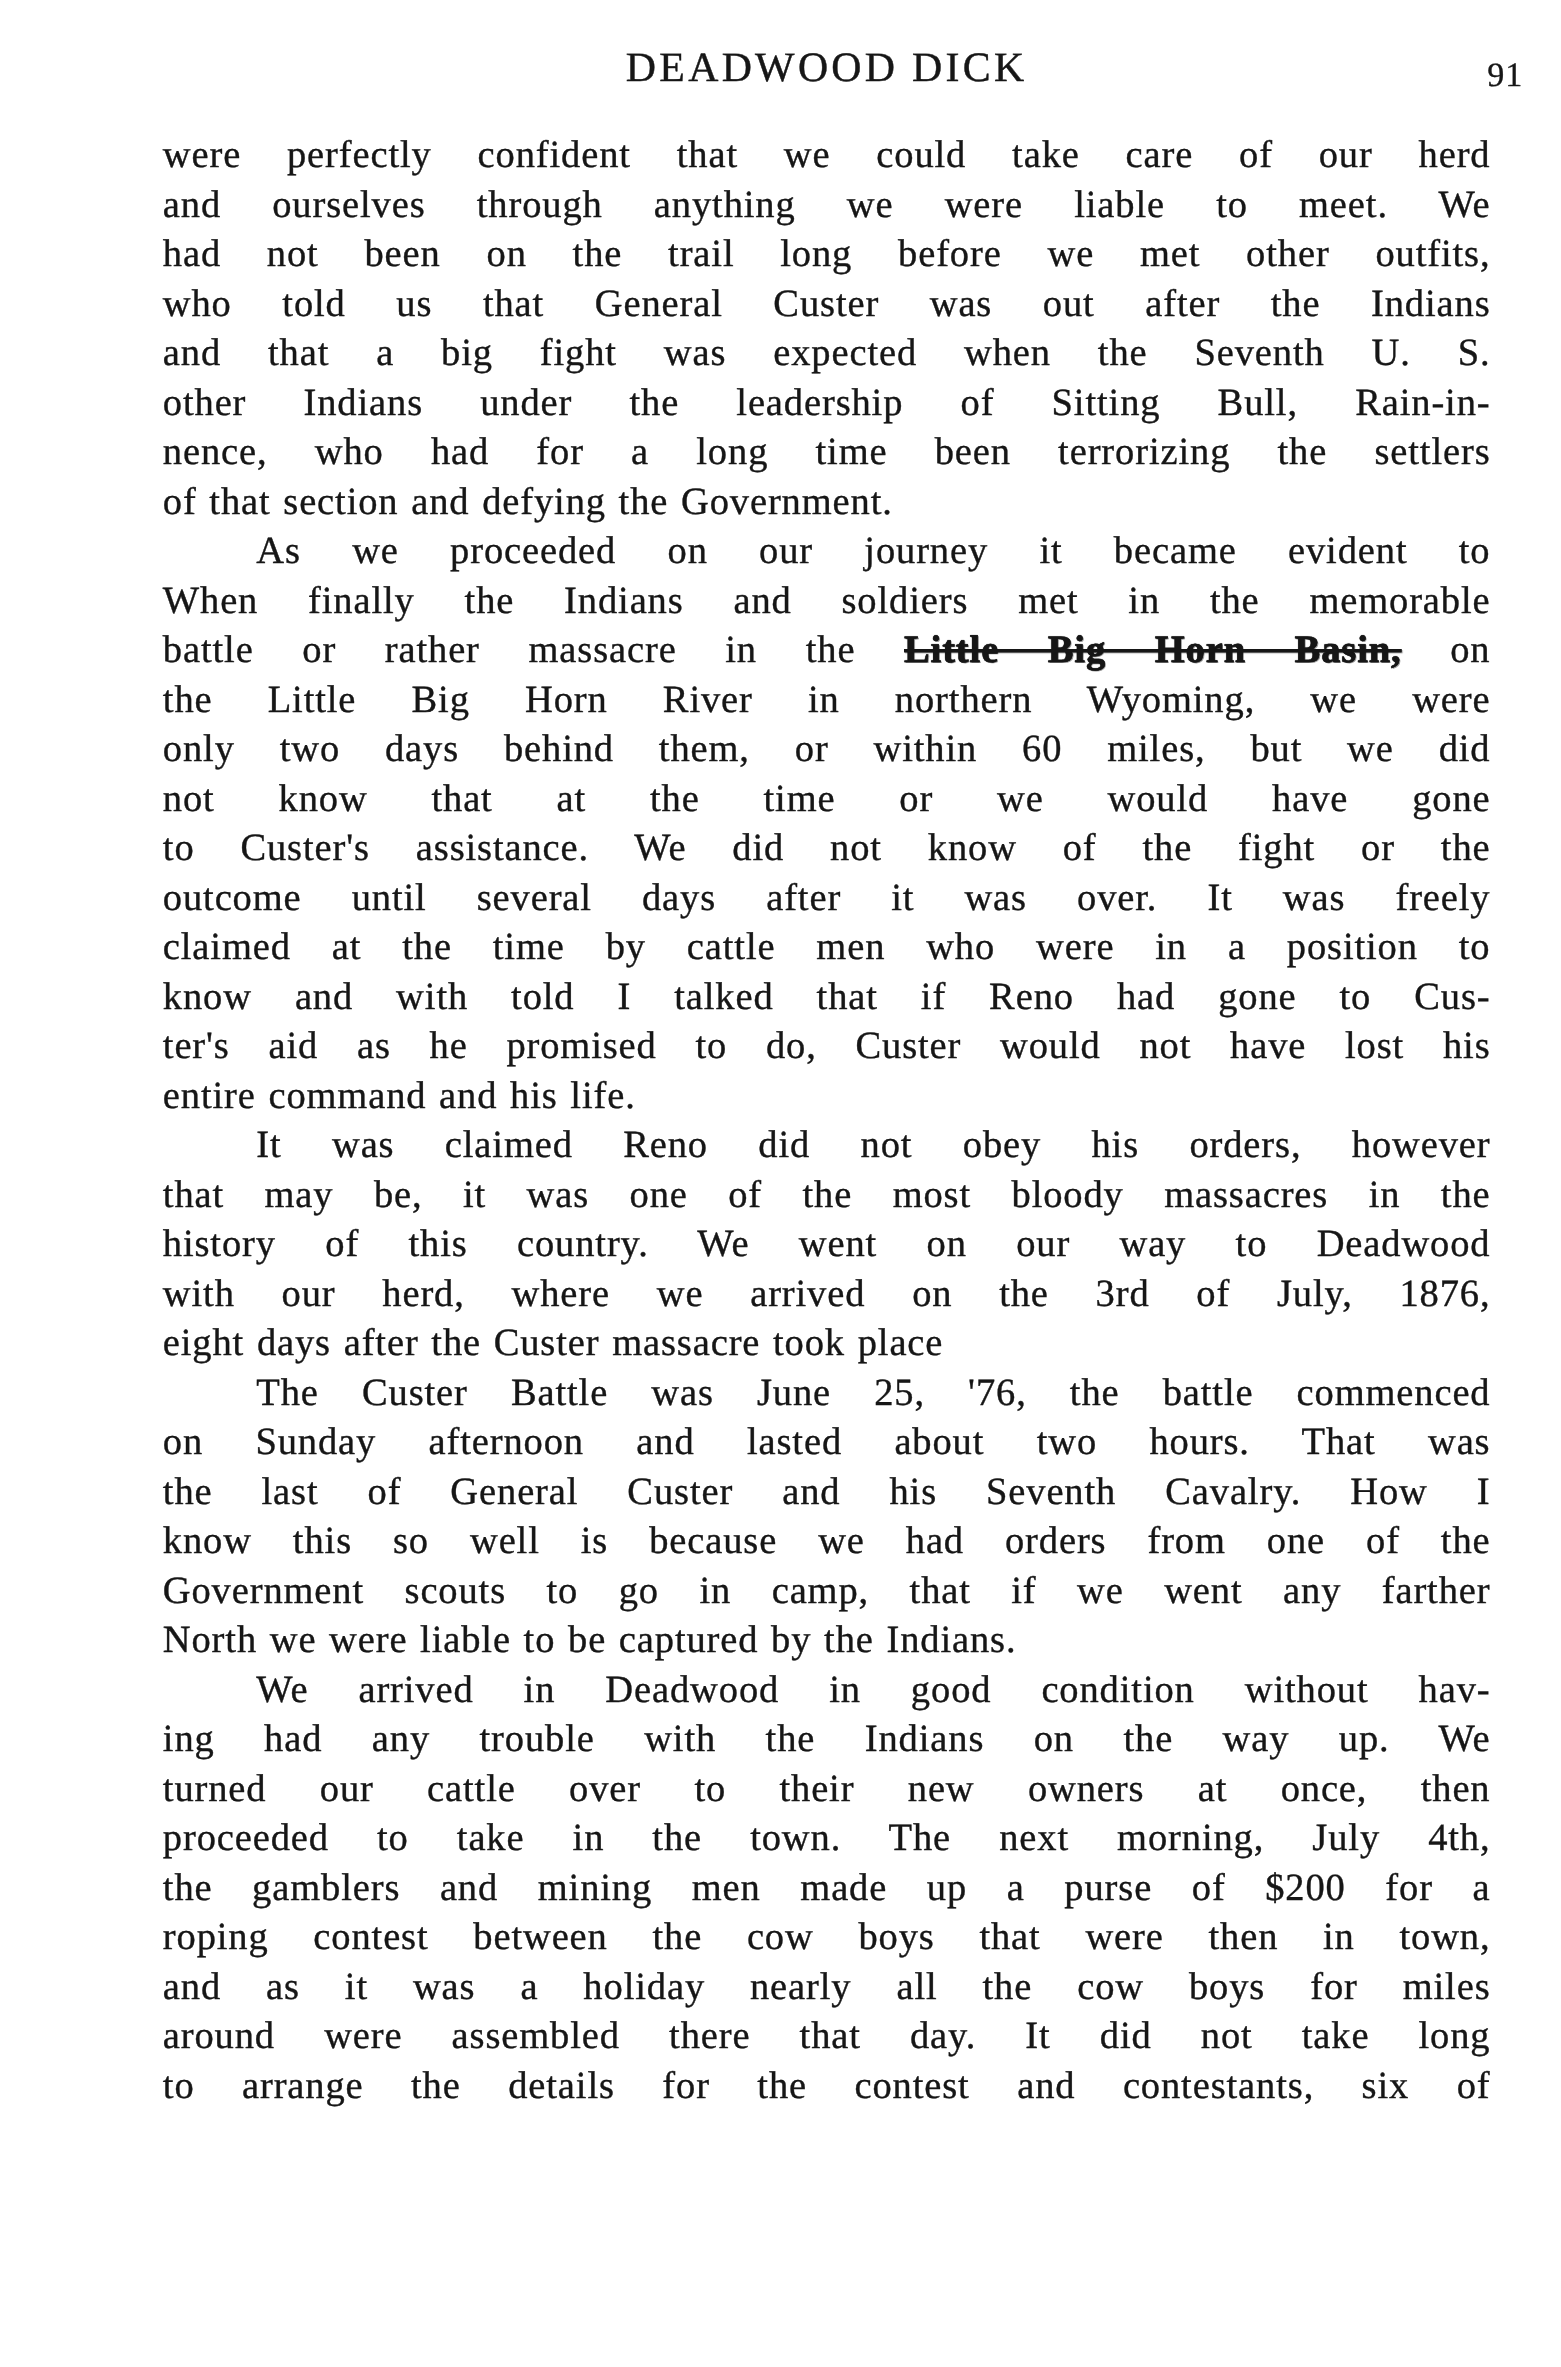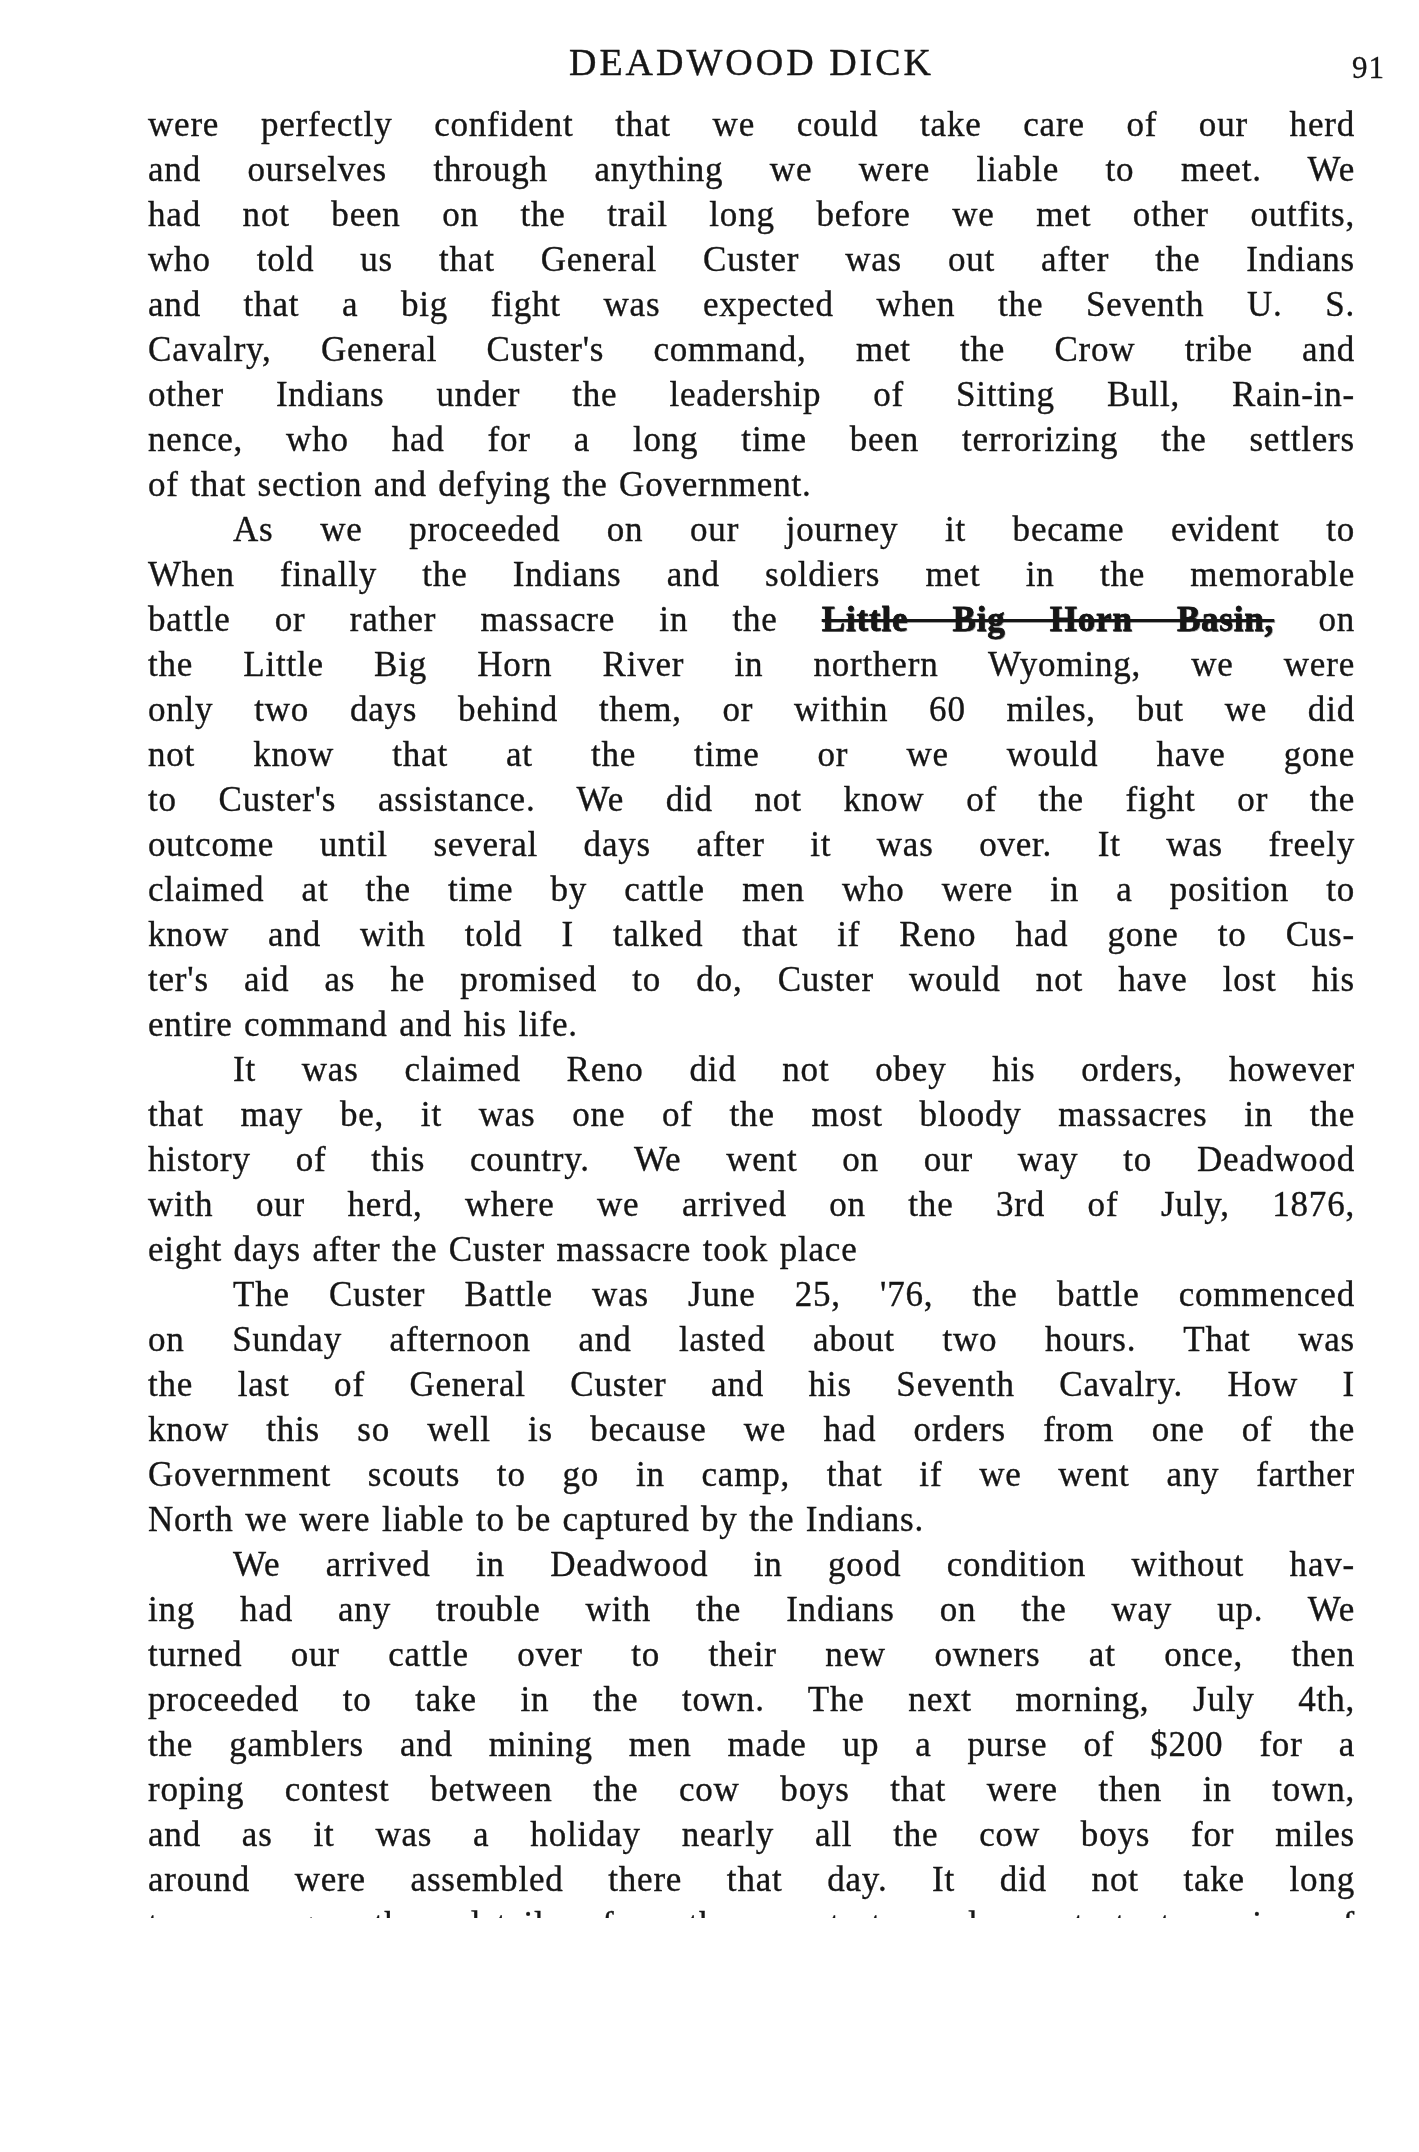--- a/index.html
+++ b/index.html
@@ -32,21 +32,21 @@
     position: absolute;
     left: 1352px;
     top: 50px;
     font-size: 31px;
     letter-spacing: 1px;
     -webkit-text-stroke: 0.3px #161616;
   }
   .body-text {
     position: absolute;
     left: 148px;
-    top: 102px;
+    top: 118px;
     width: 1207px;
   }
   .line {
     font-size: 35px;
     line-height: 45px;
     height: 45px;
     letter-spacing: 0.8px;
     word-spacing: 2px;
     text-align: justify;
     text-align-last: justify;
@@ -72,21 +72,20 @@
 
 <div class="page">
   <h1 class="running-head">DEADWOOD DICK</h1>
   <div class="page-number">91</div>
   <main class="body-text" id="body-text">
       <div class="line">were perfectly confident that we could take care of our herd</div>
       <div class="line">and ourselves through anything we were liable to meet.  We</div>
       <div class="line">had not been on the trail long before we met other outfits,</div>
       <div class="line">who told us that General Custer was out after the Indians</div>
       <div class="line">and that a big fight was expected when the Seventh U. S.</div>
-      <div class="line">Cavalry, General Custer's command, met the Crow tribe and</div>
       <div class="line">other Indians under the leadership of Sitting Bull, Rain-in-</div>
       <div class="line">nence, who had for a long time been terrorizing the settlers</div>
       <div class="line short">of that section and defying the Government.</div>
       <div class="line indent">As we proceeded on our journey it became evident to</div>
       <div class="line">When finally the Indians and soldiers met in the memorable</div>
       <div class="line"><span>battle or rather massacre in the </span><span class="smudge">Little Big Horn Basin,</span><span> on</span></div>
       <div class="line">the Little Big Horn River in northern Wyoming, we were</div>
       <div class="line">only two days behind them, or within 60 miles, but we did</div>
       <div class="line">not know that at the time or we would have gone</div>
       <div class="line">to Custer's assistance.  We did not know of the fight or the</div>

